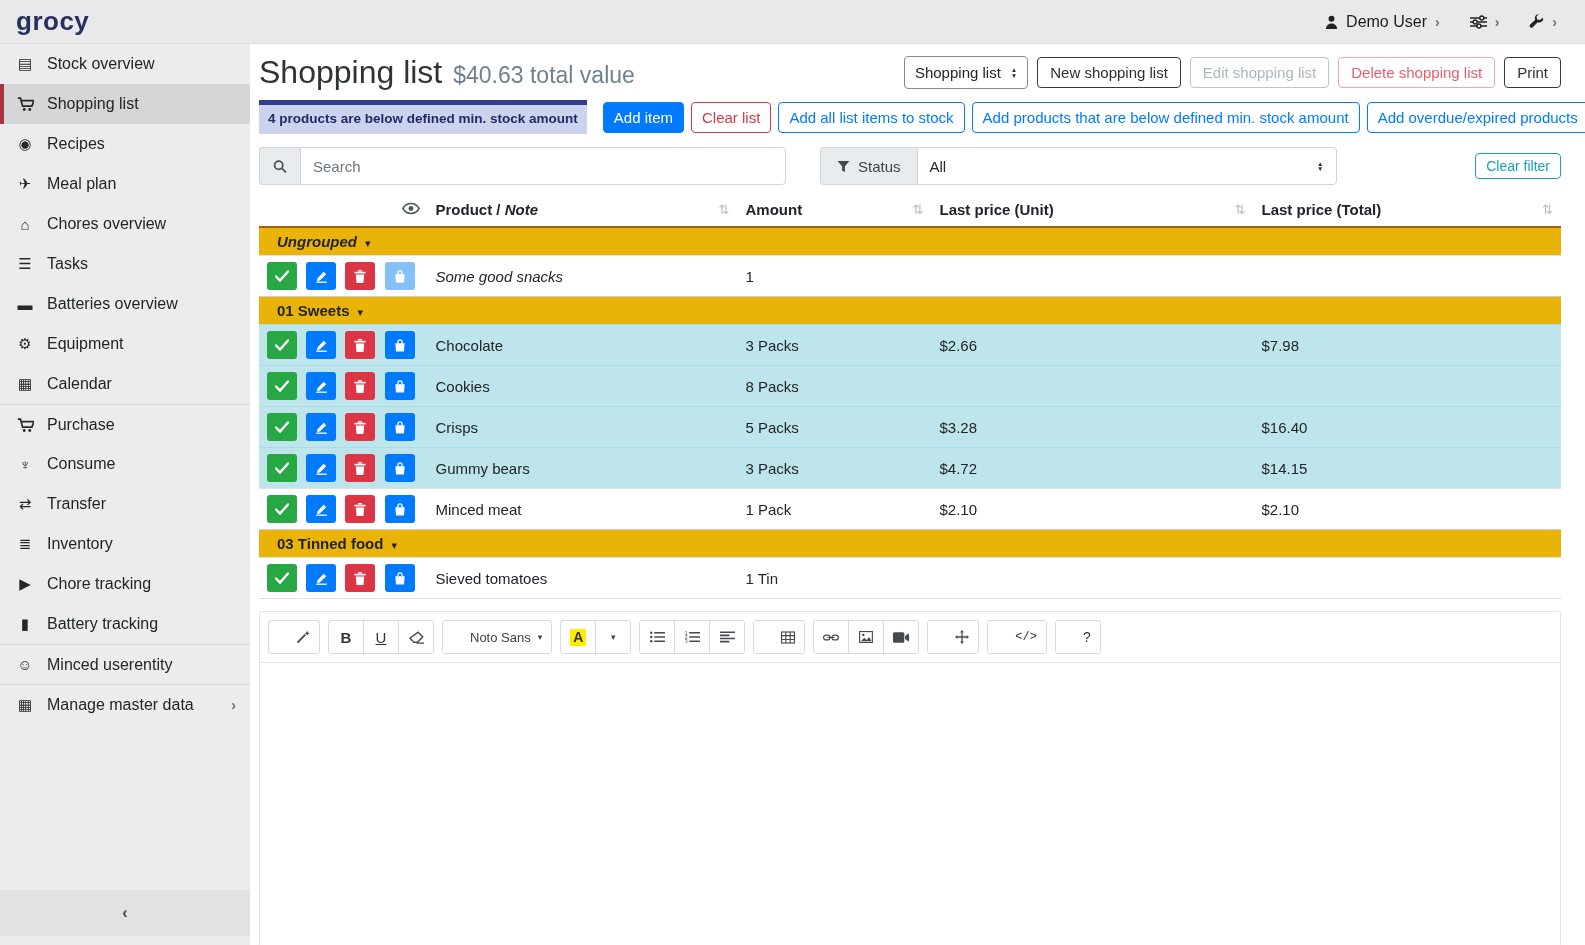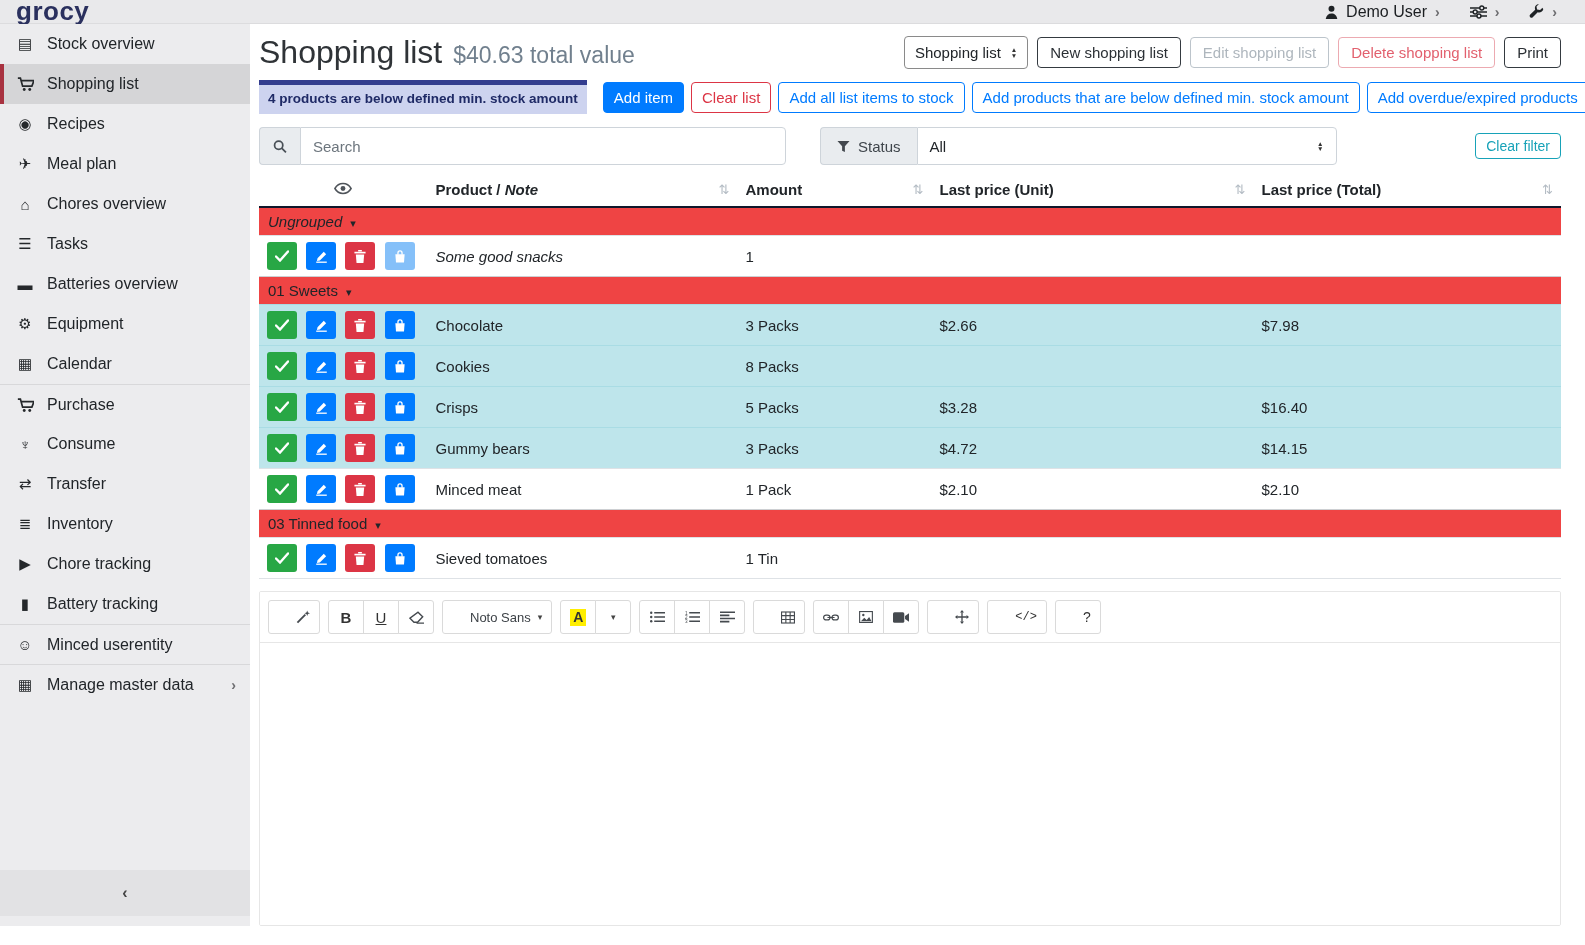--- a/index.html
+++ b/index.html
@@ -1,21 +1,21 @@
 <!DOCTYPE html>
 <html><head>
 <meta charset="utf-8">
 <style>
   * { box-sizing:border-box; margin:0; padding:0; }
   html,body { width:1585px; height:945px; }
   body { font-family:"Liberation Sans","DejaVu Sans",sans-serif; font-size:15px; color:#212529; background:#fff; overflow:hidden; }
   button { font-family:inherit; cursor:pointer; }
 
   
-  .topbar { height:24px; background:#e9e9eb; border-bottom:1px solid #dcdcde; display:flex; align-items:center; justify-content:space-between; padding:0 28px 0 16px; }
+  .topbar { height:44px; background:#e9e9eb; border-bottom:1px solid #dcdcde; display:flex; align-items:center; justify-content:space-between; padding:0 28px 0 16px; }
   .logo { font-size:26px; font-weight:800; color:#2a305e; letter-spacing:.5px; cursor:pointer; }
   .top-right { display:flex; align-items:center; gap:30px; }
   .top-item { display:flex; align-items:center; gap:8px; font-size:16px; color:#1b1e21; cursor:pointer; }
   .chev { color:#6d6d70; font-size:14px; font-weight:700; line-height:1; }
 
   
   .shell { display:flex; height:902px; }
 
   
   .sidebar { width:250px; background:#ececee; display:flex; flex-direction:column; flex:0 0 250px; }
@@ -56,25 +56,25 @@
   .ig-pre { width:41px; background:#e9ecef; border:1px solid #ced4da; border-right:0; border-radius:4px 0 0 4px; display:flex; align-items:center; justify-content:center; }
   .search-input { flex:1; border:1px solid #ced4da; border-radius:0 4px 4px 0; padding:0 12px; font-size:15px; color:#4c1d95; outline:none; font-family:inherit; min-width:0; }
   .search-input::placeholder { color:#6c757d; }
   .status-group { display:flex; height:38px; margin-left:34px; }
   .status-pre { background:#e9ecef; border:1px solid #ced4da; border-right:0; border-radius:4px 0 0 4px; display:flex; align-items:center; gap:8px; padding:0 16px; font-size:15px; color:#3f454b; }
   .status-sel { width:420px; border:1px solid #ced4da; border-radius:0 4px 4px 0; display:flex; align-items:center; justify-content:space-between; padding:0 12px; font-size:15px; background:#fff; cursor:pointer; }
   .clear-filter { margin-left:auto; align-self:center; color:#17a2b8; border:1px solid #17a2b8; background:#fff; border-radius:4px; padding:4px 10px; font-size:14px; }
 
   
   .list-table { width:100%; border-collapse:collapse; margin-top:12px; }
-  .list-table th { text-align:center; font-size:15px; padding:4px 8px 8px; border-bottom:2px solid #0f172a; font-weight:700; color:#212529; }
+  .list-table th { text-align:right; font-size:15px; padding:4px 8px 8px; border-bottom:2px solid #a16207; font-weight:700; color:#212529; }
   .c-act { width:153px; } .c-prod { width:310px; } .c-amt { width:194px; } .c-unit { width:322px; }
   .th { display:flex; align-items:center; justify-content:space-between; }
   .sort { color:#b4bcc4; font-size:13px; font-weight:400; margin-left:8px; cursor:pointer; }
-  .group-row td { background:#ef4444; padding:5px 9px; font-size:15px; font-weight:400; border-top:1px solid #cdcfd2; cursor:pointer; }
+  .group-row td { background:#eab308; padding:5px 18px; font-size:15px; font-weight:700; border-top:1px solid #cdcfd2; cursor:pointer; }
   .gname.em { font-style:italic; }
   .caret { font-size:11px; margin-left:8px; color:#212529; }
   .item-row td { padding:6px 8px; border-top:1px solid #dee2e6; font-size:15px; vertical-align:middle; }
   .item-row.info td { background:#bee5eb; border-top-color:#a9dce4; }
   .list-table tbody tr:last-child td { border-bottom:1px solid #dee2e6; }
   .cell-act { white-space:nowrap; }
   .cell-prod.em { font-style:italic; }
   .act { width:30px; height:28px; border:none; border-radius:3px; margin-right:5px; display:inline-flex; align-items:center; justify-content:center; padding:0; vertical-align:middle; }
   .act.green { background:#28a745; }
   .act.blue { background:#007bff; }

